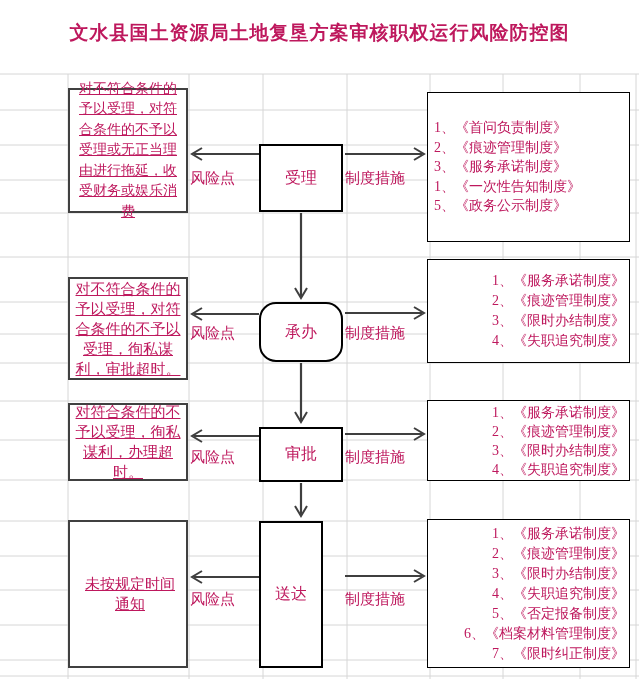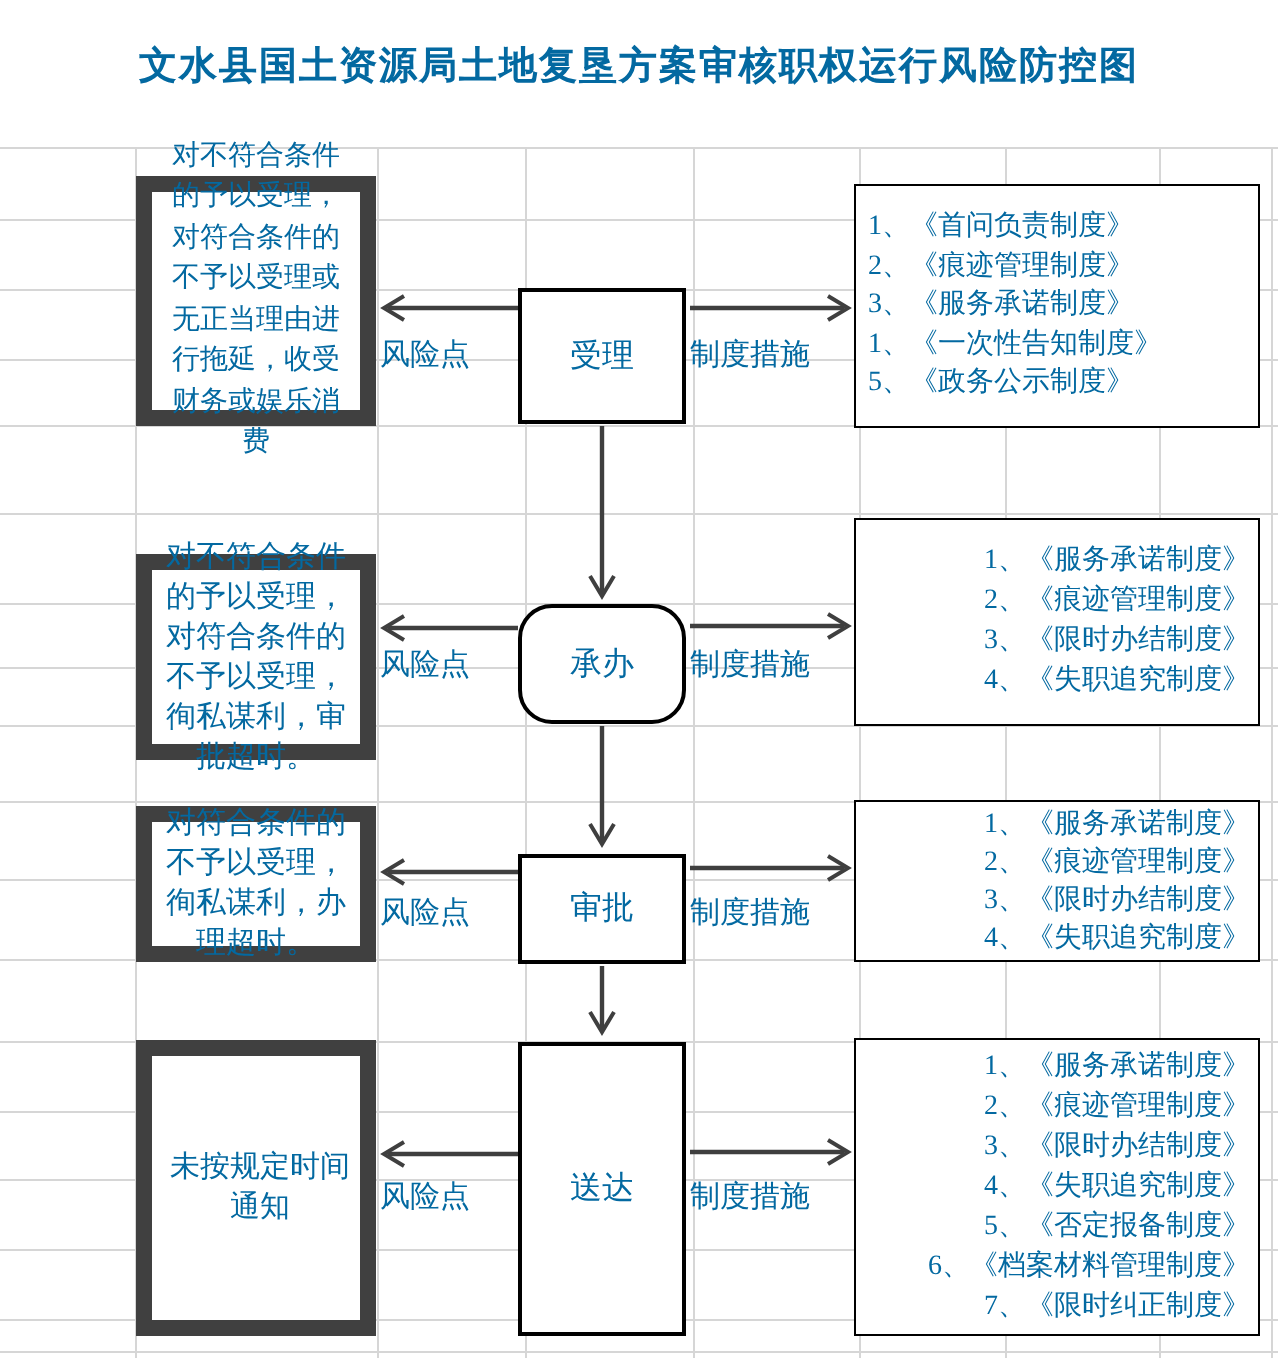--- a/index.html
+++ b/index.html
@@ -1,33 +1,33 @@
 <!DOCTYPE html>
 <html><head>
 <meta charset="utf-8">
 <style>
   html,body{margin:0;padding:0;background:#fff;}
   #sheet{
     position:relative;
     width:639px;height:679px;
     background:#ffffff;
     font-family:"Liberation Serif","DejaVu Serif",serif;
-    color:#0369a1;
+    color:#be185d;
     overflow:hidden;
   }
   #page-title{
     position:absolute;left:0;top:20px;width:639px;height:32px;
     text-align:center;font-size:19px;font-weight:bold;letter-spacing:1px;
   }
   svg.layer{position:absolute;left:0;top:0;pointer-events:none;}
   .box{
     position:absolute;box-sizing:border-box;background:#fff;
     display:flex;align-items:center;justify-content:center;
   }
-  .risk-box{border:8px solid #404040;padding:2px 4px;}
+  .risk-box{border:2px solid #404040;padding:2px 4px;text-decoration:underline;}
   .risk-text{font-size:15px;line-height:20px;text-align:center;width:100%;}
   .risk-text.small{font-size:14px;line-height:20.5px;}
   .risk-text.leftalign{text-align:center;padding-left:4px;}
   .step-box{border:2px solid #000;font-size:16px;}
   .flow-label{
     position:absolute;text-align:left;font-size:15px;line-height:22px;
     background:transparent;
   }
   .measures-box{
     border:1.5px solid #000;flex-direction:column;padding:2px 4px;
@@ -80,21 +80,21 @@
     <div class="risk-text small">对不符合条件的予以受理，对符合条件的不予以受理或无正当理由进行拖延，收受财务或娱乐消费</div>
   </div>
 
   <div class="box step-box" style="left:259px;top:144px;width:84px;height:68px;">
     <span>受理</span>
   </div>
 
   <div class="flow-label" style="left:190px;top:167px;width:69px;">风险点</div>
   <div class="flow-label" style="left:345px;top:167px;width:82px;">制度措施</div>
 
-  <div class="box measures-box leftalign lh19" style="left:427px;top:92px;width:203px;height:122px;">
+  <div class="box measures-box leftalign lh19" style="left:427px;top:92px;width:203px;height:150px;">
     <div class="mitem">1、《首问负责制度》</div>
     <div class="mitem">2、《痕迹管理制度》</div>
     <div class="mitem">3、《服务承诺制度》</div>
     <div class="mitem">1、《一次性告知制度》</div>
     <div class="mitem">5、《政务公示制度》</div>
   </div>
 
   <div class="box risk-box" style="left:68px;top:260px;width:120px;height:103px;margin-top:17px;">
     <div class="risk-text">对不符合条件的予以受理，对符合条件的不予以受理，徇私谋利，审批超时。</div>
   </div>
@@ -128,21 +128,21 @@
     <div class="mitem">1、《服务承诺制度》</div>
     <div class="mitem">2、《痕迹管理制度》</div>
     <div class="mitem">3、《限时办结制度》</div>
     <div class="mitem">4、《失职追究制度》</div>
   </div>
 
   <div class="box risk-box" style="left:68px;top:520px;width:120px;height:148px;">
     <div class="risk-text leftalign">未按规定时间通知</div>
   </div>
 
-  <div class="box step-box" style="left:259px;top:521px;width:84px;height:147px;">
+  <div class="box step-box" style="left:259px;top:521px;width:64px;height:147px;">
     <span>送达</span>
   </div>
 
   <div class="flow-label" style="left:190px;top:588px;width:69px;">风险点</div>
   <div class="flow-label" style="left:345px;top:588px;width:82px;">制度措施</div>
 
   <div class="box measures-box lh20" style="left:427px;top:519px;width:203px;height:149px;">
     <div class="mitem">1、《服务承诺制度》</div>
     <div class="mitem">2、《痕迹管理制度》</div>
     <div class="mitem">3、《限时办结制度》</div>

